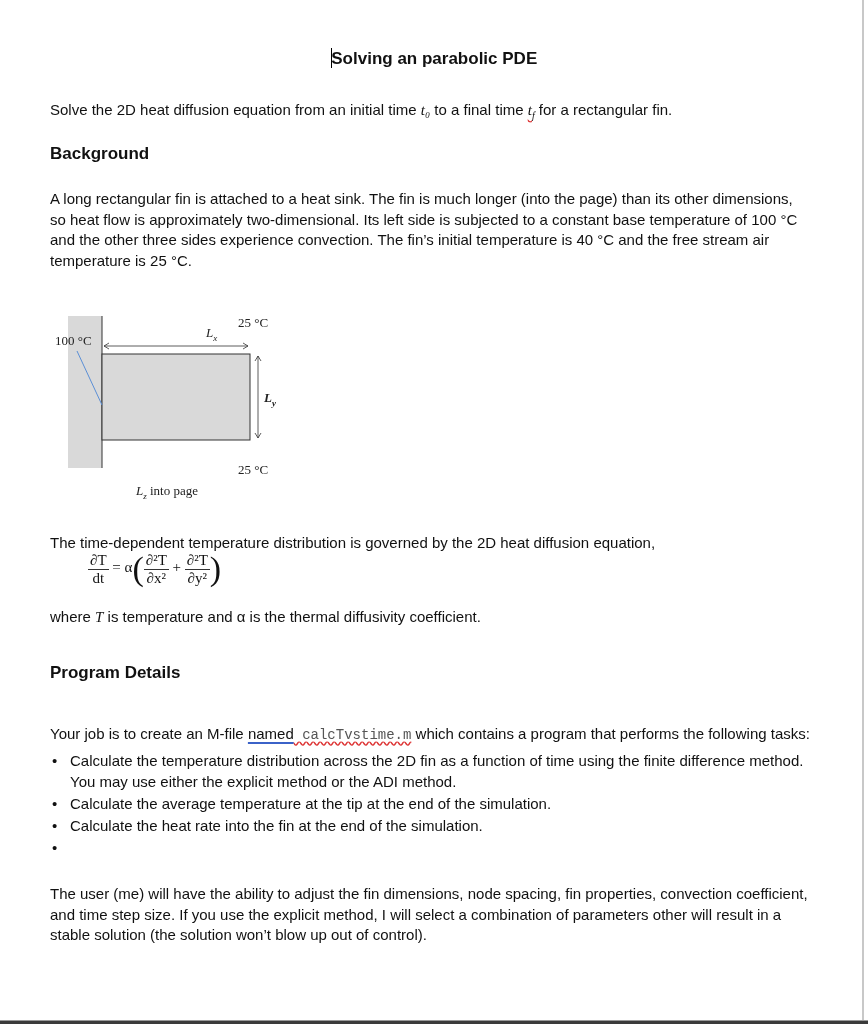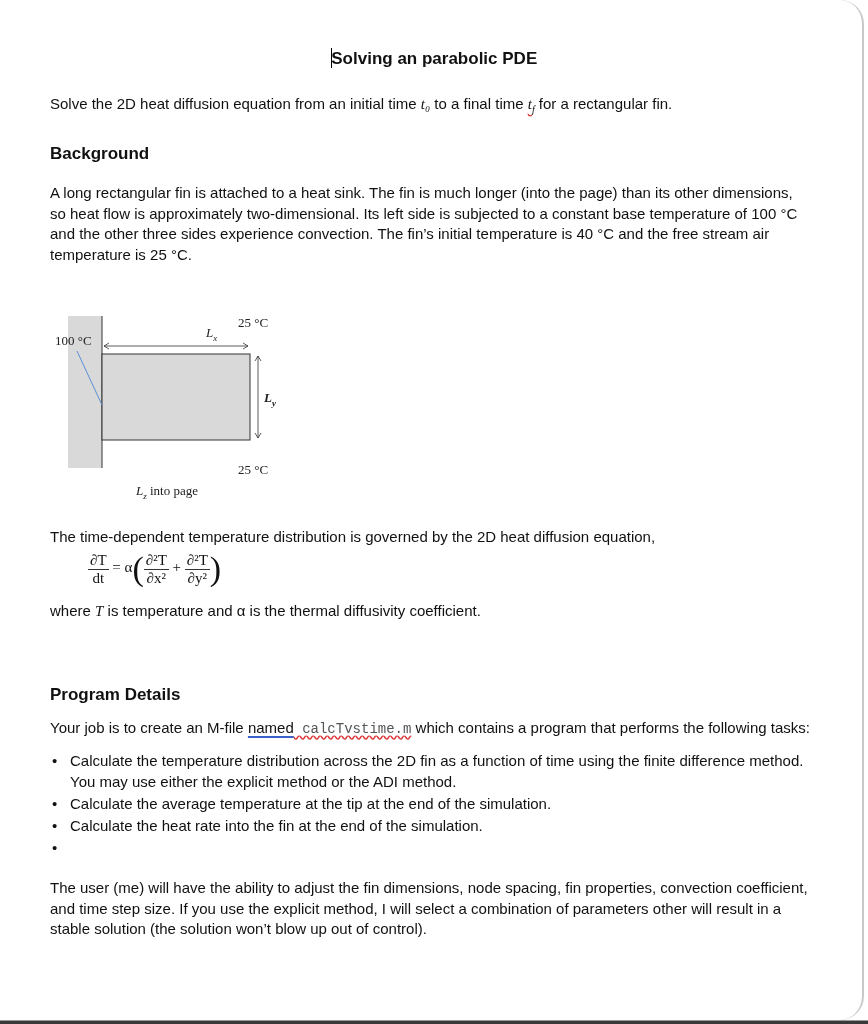--- a/index.html
+++ b/index.html
@@ -1,24 +1,24 @@
 <!DOCTYPE html>
 <html><head>
 <meta charset="utf-8">
 <style>
   html, body { margin: 0; padding: 0; }
   body {
     width: 868px; height: 1024px; background: #ffffff; position: relative; overflow: hidden;
     font-family: "Liberation Sans", "DejaVu Sans", sans-serif; color: #111;
   }
-  .page { position: absolute; left: 0; top: 0; width: 862px; height: 1020px; background: #fff; border-right: 2px solid #c8c8c8; border-radius: 24px; }
+  .page { position: absolute; left: 0; top: 0; width: 862px; height: 1020px; background: #fff; border-right: 2px solid #c8c8c8; }
   .bottom-bar { position: absolute; left: 0; top: 1020px; width: 868px; height: 4px; background: #3a3a3a; border-top: 1px solid #999; }
   .title { position: absolute; left: 0; width: 868px; top: 48px; text-align: center; font-size: 17px; font-weight: bold; }
   .cursor { display: inline-block; width: 1.5px; height: 20px; background: #000; vertical-align: -4px; margin-right: -1px; }
-  .p { position: absolute; left: 50px; font-size: 15px; line-height: 20.5px; width: 760px; }
+  .p { position: absolute; left: 50px; font-size: 15px; line-height: 20.5px; width: 760px; margin-top: 6px; }
   .h { position: absolute; left: 50px; font-size: 17px; font-weight: bold; }
   .ital { font-family: "Liberation Serif", serif; font-style: italic; }
   .squiggle { text-decoration: underline wavy #d33; text-underline-offset: 2px; }
   .named { text-decoration: underline; text-decoration-color: #3b62c8; text-decoration-thickness: 2px; text-underline-offset: 3px; }
   .mono { font-family: "Liberation Mono", monospace; color: #555; font-size: 14px; }
   ul.tasks { position: absolute; left: 50px; top: 750px; margin: 0; padding: 0; list-style: none; width: 760px; font-size: 15px; line-height: 21px; }
   ul.tasks li { position: relative; padding-left: 20px; margin-bottom: 1px; }
   ul.tasks li .bullet { position: absolute; left: 2px; top: 0; }
   .diagram-text { position: absolute; font-family: "Liberation Serif", serif; font-size: 13px; color: #222; }
   .eq { position: absolute; left: 88px; top: 550px; font-family: "Liberation Serif", serif; font-size: 15px; }
@@ -72,21 +72,21 @@
     <span class="frac"><span class="num">∂T</span><span class="den">dt</span></span>
     <span>= α</span><span class="paren">(</span><span class="frac"><span class="num">∂²T</span><span class="den">∂x²</span></span>
     <span>+</span>
     <span class="frac"><span class="num">∂²T</span><span class="den">∂y²</span></span><span class="paren">)</span>
   </div>
 
   <div class="p" style="top:601px;">
     <span>where </span><span class="ital">T</span><span> is temperature and α is the thermal diffusivity coefficient.</span>
   </div>
 
-  <div class="h" style="top:663px;margin-top:22px;">Program Details</div>
+  <div class="h" style="top:663px;">Program Details</div>
 
   <div class="p" style="top:718px;">
     <span>Your job is to create an M-file </span><span class="named">named</span><span class="mono squiggle"> calcTvstime.m</span><span> which contains a program that performs the following tasks:</span>
   </div>
 
   <ul class="tasks">
     <li><span class="bullet">•</span><span>Calculate the temperature distribution across the 2D fin as a function of time using the finite difference method. You may use either the explicit method or the ADI method.</span></li>
     <li><span class="bullet">•</span><span>Calculate the average temperature at the tip at the end of the simulation.</span></li>
     <li><span class="bullet">•</span><span>Calculate the heat rate into the fin at the end of the simulation.</span></li>
     <li><span class="bullet">•</span></li>

